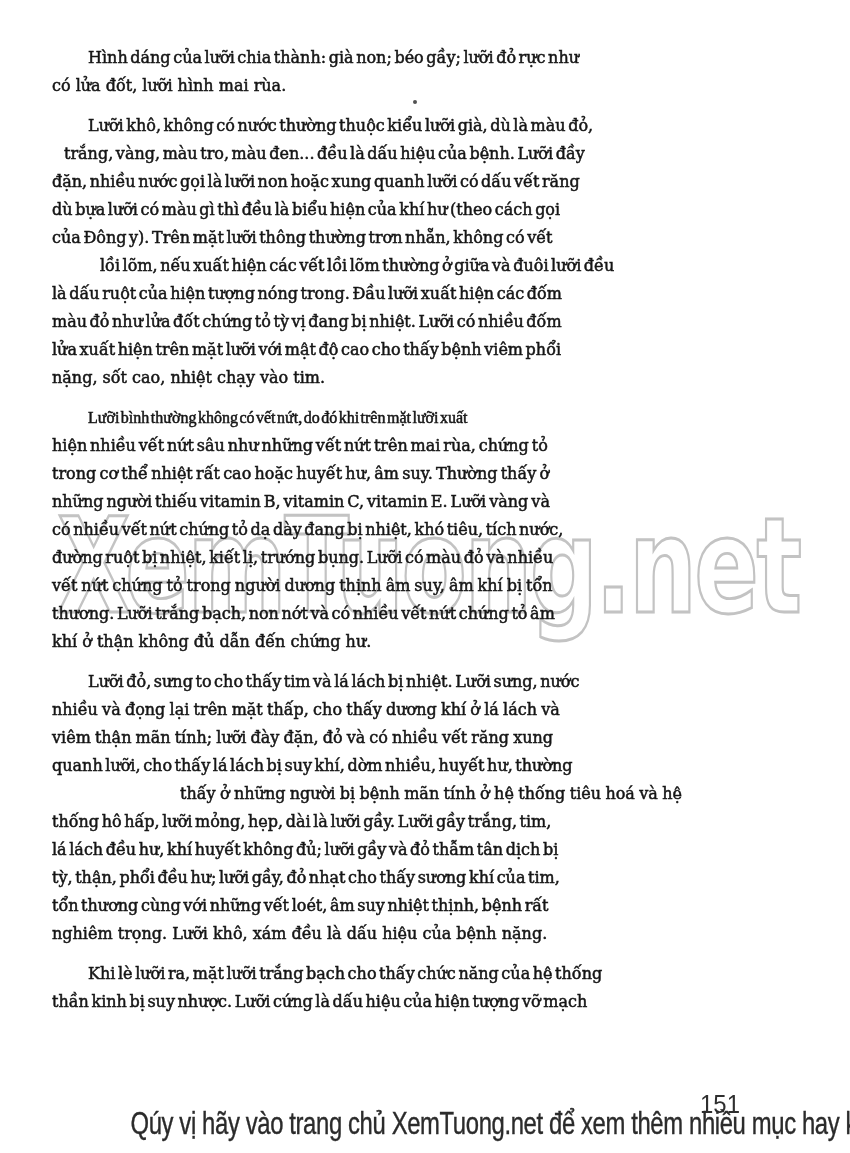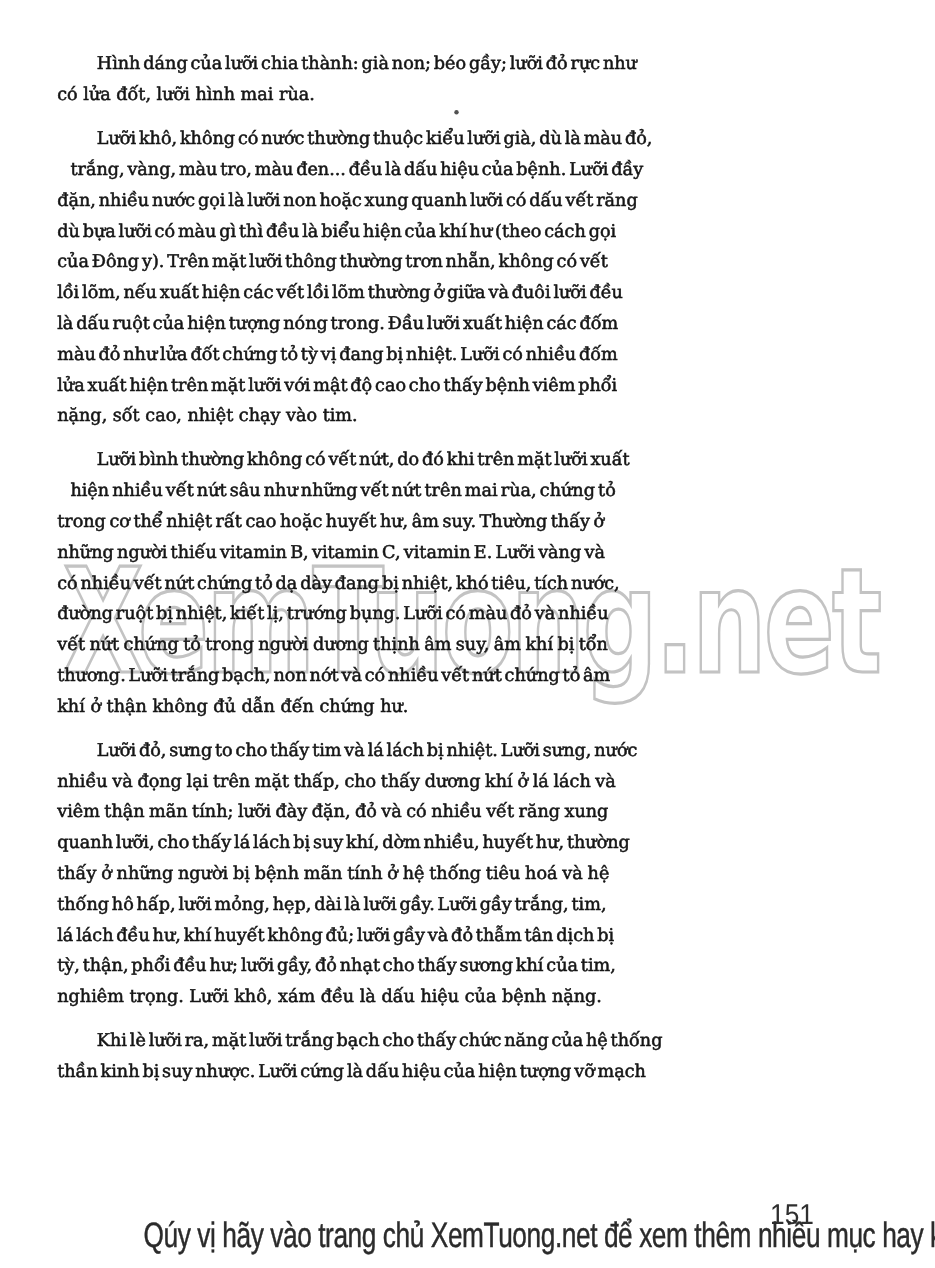--- a/index.html
+++ b/index.html
@@ -87,46 +87,47 @@
   <div class="para">
         <div class="line first" style="word-spacing: -2.5px;">Hình dáng của lưỡi chia thành: già non; béo gầy; lưỡi đỏ rực như</div>
         <div class="line">có lửa đốt, lưỡi hình mai rùa.</div>
       </div>
       <div class="para">
         <div class="line first" style="word-spacing: -2.5px;">Lưỡi khô, không có nước thường thuộc kiểu lưỡi già, dù là màu đỏ,</div>
         <div class="line" style="word-spacing: -2.5px; margin-left: 12px;">trắng, vàng, màu tro, màu đen... đều là dấu hiệu của bệnh. Lưỡi đầy</div>
         <div class="line" style="word-spacing: -2.5px;">đặn, nhiều nước gọi là lưỡi non hoặc xung quanh lưỡi có dấu vết răng</div>
         <div class="line" style="word-spacing: -2.5px;">dù bựa lưỡi có màu gì thì đều là biểu hiện của khí hư (theo cách gọi</div>
         <div class="line" style="word-spacing: -2.5px;">của Đông y). Trên mặt lưỡi thông thường trơn nhẵn, không có vết</div>
-        <div class="line" style="word-spacing: -2.5px;">lồi lõm, nếu xuất hiện các vết lồi lõm thường ở giữa và đuôi lưỡi đều</div>
+        <div class="line" style="word-spacing: -2.5px; margin-left: 48px;">lồi lõm, nếu xuất hiện các vết lồi lõm thường ở giữa và đuôi lưỡi đều</div>
         <div class="line" style="word-spacing: -2.5px;">là dấu ruột của hiện tượng nóng trong. Đầu lưỡi xuất hiện các đốm</div>
         <div class="line" style="word-spacing: -2.5px;">màu đỏ như lửa đốt chứng tỏ tỳ vị đang bị nhiệt. Lưỡi có nhiều đốm</div>
         <div class="line" style="word-spacing: -2.5px;">lửa xuất hiện trên mặt lưỡi với mật độ cao cho thấy bệnh viêm phổi</div>
         <div class="line">nặng, sốt cao, nhiệt chạy vào tim.</div>
       </div>
       <div class="para">
-        <div class="line first" style="word-spacing: -2.5px;">Lưỡi bình thường không có vết nứt, do đó khi trên mặt lưỡi xuất</div>
-        <div class="line" style="word-spacing: -2.23077px; margin-left: 12px;">hiện nhiều vết nứt sâu như những vết nứt trên mai rùa, chứng tỏ</div>
+        <div class="line first" style="word-spacing: -2.5px; font-family: Liberation Serif, serif;">Lưỡi bình thường không có vết nứt, do đó khi trên mặt lưỡi xuất</div>
+        <div class="line" style="word-spacing: -2.23077px;">hiện nhiều vết nứt sâu như những vết nứt trên mai rùa, chứng tỏ</div>
         <div class="line" style="word-spacing: -1.84615px;">trong cơ thể nhiệt rất cao hoặc huyết hư, âm suy. Thường thấy ở</div>
         <div class="line" style="word-spacing: -2.09091px;">những người thiếu vitamin B, vitamin C, vitamin E. Lưỡi vàng và</div>
         <div class="line" style="word-spacing: -2.5px;">có nhiều vết nứt chứng tỏ dạ dày đang bị nhiệt, khó tiêu, tích nước,</div>
         <div class="line" style="word-spacing: -2.5px;">đường ruột bị nhiệt, kiết lị, trướng bụng. Lưỡi có màu đỏ và nhiều</div>
         <div class="line" style="word-spacing: -1.07692px;">vết nứt chứng tỏ trong người dương thịnh âm suy, âm khí bị tổn</div>
         <div class="line" style="word-spacing: -2.5px;">thương. Lưỡi trắng bạch, non nớt và có nhiều vết nứt chứng tỏ âm</div>
         <div class="line">khí ở thận không đủ dẫn đến chứng hư.</div>
       </div>
       <div class="para">
         <div class="line first" style="word-spacing: -2.5px;">Lưỡi đỏ, sưng to cho thấy tim và lá lách bị nhiệt. Lưỡi sưng, nước</div>
         <div class="line" style="word-spacing: -0.857143px;">nhiều và đọng lại trên mặt thấp, cho thấy dương khí ở lá lách và</div>
         <div class="line" style="word-spacing: -1px;">viêm thận mãn tính; lưỡi đày đặn, đỏ và có nhiều vết răng xung</div>
         <div class="line" style="word-spacing: -2.5px;">quanh lưỡi, cho thấy lá lách bị suy khí, dờm nhiều, huyết hư, thường</div>
-        <div class="line" style="word-spacing: -0.714286px;">thấy ở những người bị bệnh mãn tính ở hệ thống tiêu hoá và hệ</div>
+        <div class="line" style="word-spacing: -0.714286px; text-align: center;">thấy ở những người bị bệnh mãn tính ở hệ thống tiêu hoá và hệ</div>
         <div class="line" style="word-spacing: -2.5px;">thống hô hấp, lưỡi mỏng, hẹp, dài là lưỡi gầy. Lưỡi gầy trắng, tim,</div>
         <div class="line" style="word-spacing: -2.5px;">lá lách đều hư, khí huyết không đủ; lưỡi gầy và đỏ thẫm tân dịch bị</div>
         <div class="line" style="word-spacing: -2.5px;">tỳ, thận, phổi đều hư; lưỡi gầy, đỏ nhạt cho thấy sương khí của tim,</div>
+        <div class="line" style="word-spacing: -2.5px;">tổn thương cùng với những vết loét, âm suy nhiệt thịnh, bệnh rất</div>
         <div class="line">nghiêm trọng. Lưỡi khô, xám đều là dấu hiệu của bệnh nặng.</div>
       </div>
       <div class="para">
         <div class="line first" style="word-spacing: -2.5px;">Khi lè lưỡi ra, mặt lưỡi trắng bạch cho thấy chức năng của hệ thống</div>
         <div class="line" style="word-spacing: -2.5px;">thần kinh bị suy nhược. Lưỡi cứng là dấu hiệu của hiện tượng vỡ mạch</div>
       </div>
     </div>
 
   <span class="stray-dot"></span>
 

